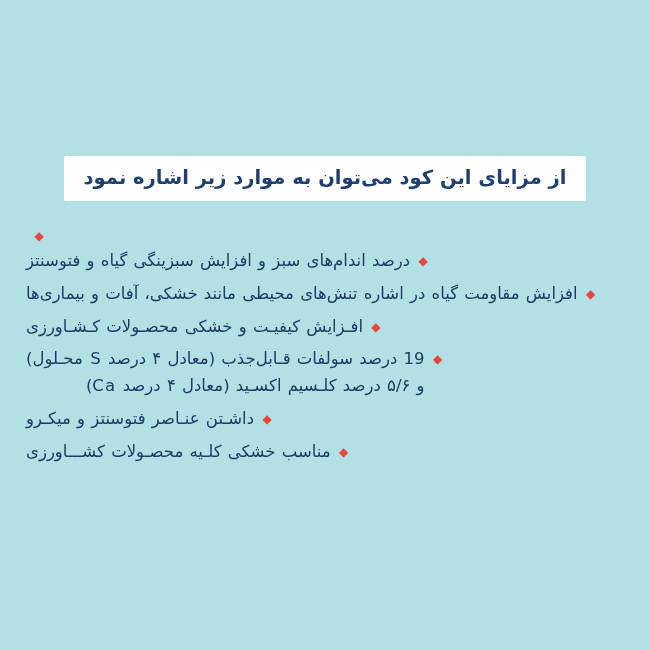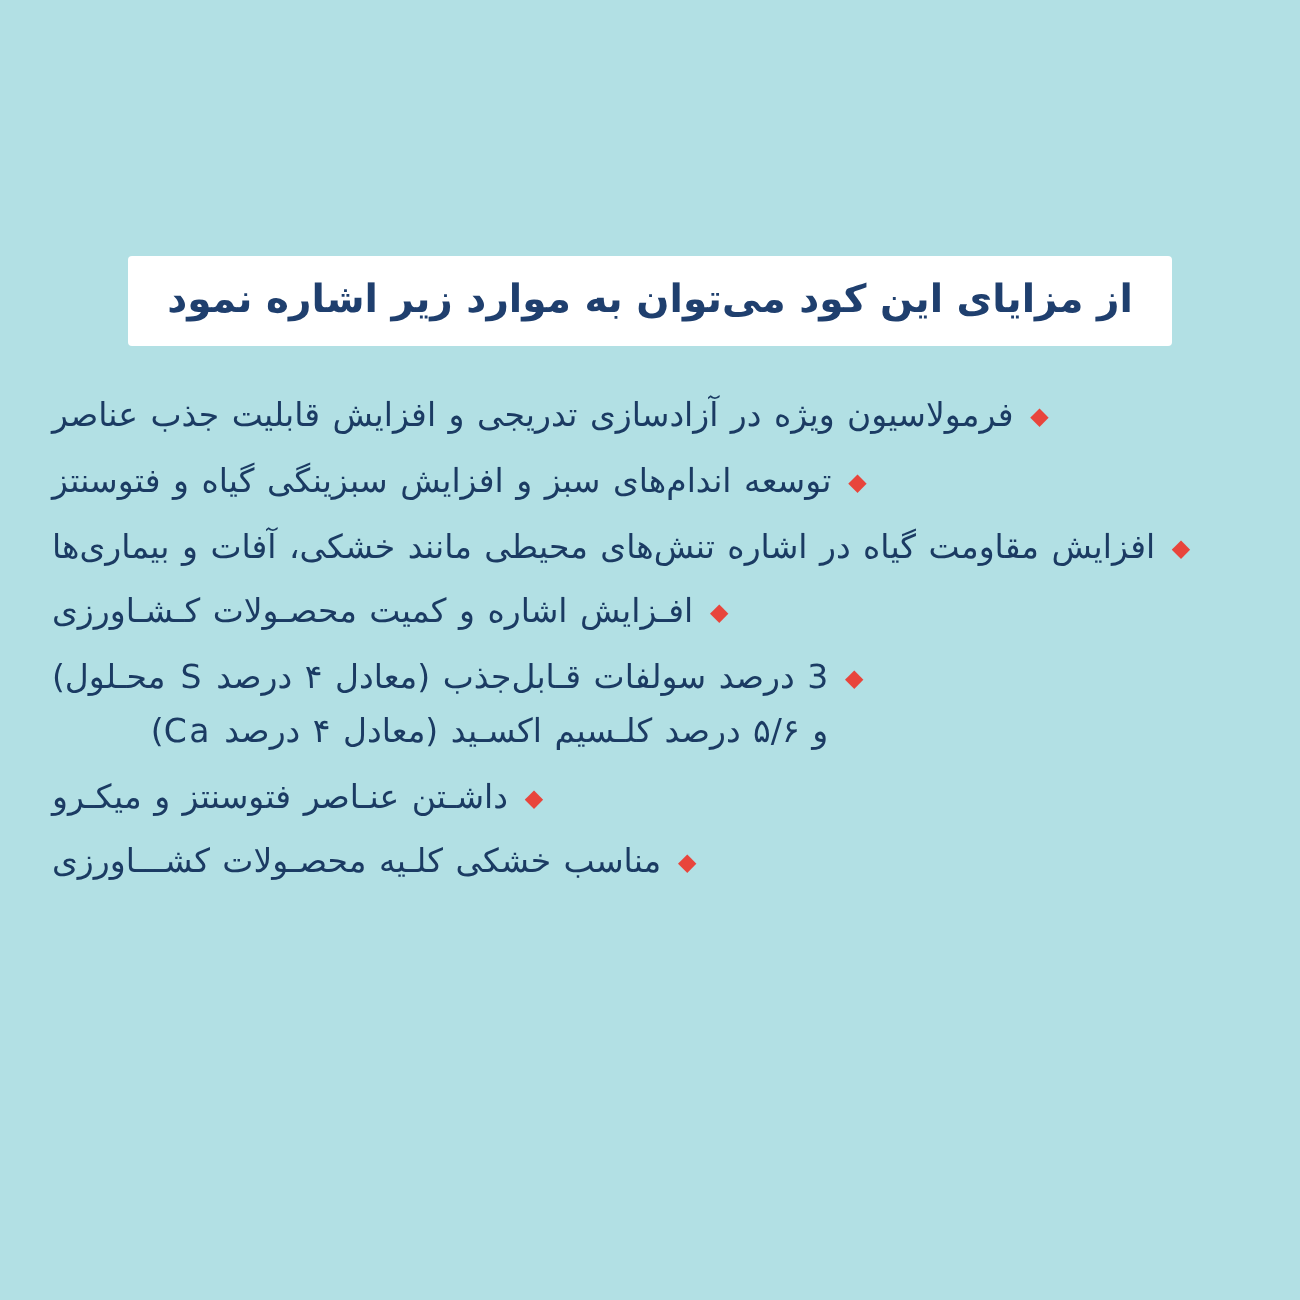--- a/index.html
+++ b/index.html
@@ -39,20 +39,21 @@
     font-size: 19.5px;
     font-weight: bold;
     line-height: 1.5;
     padding: 7px 20px 9px 20px;
     border-radius: 2px;
     white-space: nowrap;
     letter-spacing: 0px;
     direction: rtl;
     text-align: center;
     box-shadow: 0 0 0 rgba(0,0,0,0);
+    margin-top: 28px;
   }
   .bullet-list {
     list-style: none;
     margin: 0;
     padding: 0;
     direction: rtl;
   }
   .bullet-item {
     display: flex;
     flex-direction: row;
@@ -95,42 +96,41 @@
   <div class="content">
 
     <div class="title-wrap">
       <div class="title-band">از مزایای این کود می‌توان به موارد زیر اشاره نمود</div>
     </div>
 
     <ul class="bullet-list">
 
       <li class="bullet-item">
         <span class="bullet-marker">◆</span>
-        <span class="bullet-text">فرمولاسیون ویژه در آزادسازی تدریجی و افزایش قابلیت جذب عناصر</span>
       </li>
 
       <li class="bullet-item">
         <span class="bullet-marker">◆</span>
-        <span class="bullet-text">توسعه اندام‌های سبز و افزایش سبزینگی گیاه و فتوسنتز</span>
+        <span class="bullet-text">درصد اندام‌های سبز و افزایش سبزینگی گیاه و فتوسنتز</span>
       </li>
 
       <li class="bullet-item">
         <span class="bullet-marker">◆</span>
         <span class="bullet-text">افزایش مقاومت گیاه در اشاره تنش‌های محیطی مانند خشکی، آفات و بیماری‌ها</span>
       </li>
 
       <li class="bullet-item">
         <span class="bullet-marker">◆</span>
-        <span class="bullet-text spaced">افـزایش اشاره و کمیت محصـولات کـشـاورزی</span>
+        <span class="bullet-text spaced">افـزایش کیفیـت و خشکی محصـولات کـشـاورزی</span>
       </li>
 
       <li class="bullet-item">
         <span class="bullet-marker">◆</span>
         <span class="bullet-text spaced">
-          <span>3 درصد سولفات قـابل‌جذب (معادل ۴ درصد S محـلول)</span>
+          <span>19 درصد سولفات قـابل‌جذب (معادل ۴ درصد S محـلول)</span>
           <span class="line2">و ۵/۶ درصد کلـسیم اکسـید (معادل ۴ درصد Ca)</span>
         </span>
       </li>
 
       <li class="bullet-item">
         <span class="bullet-marker">◆</span>
         <span class="bullet-text spaced">داشـتن عنـاصر فتوسنتز و میکـرو</span>
       </li>
 
       <li class="bullet-item">

